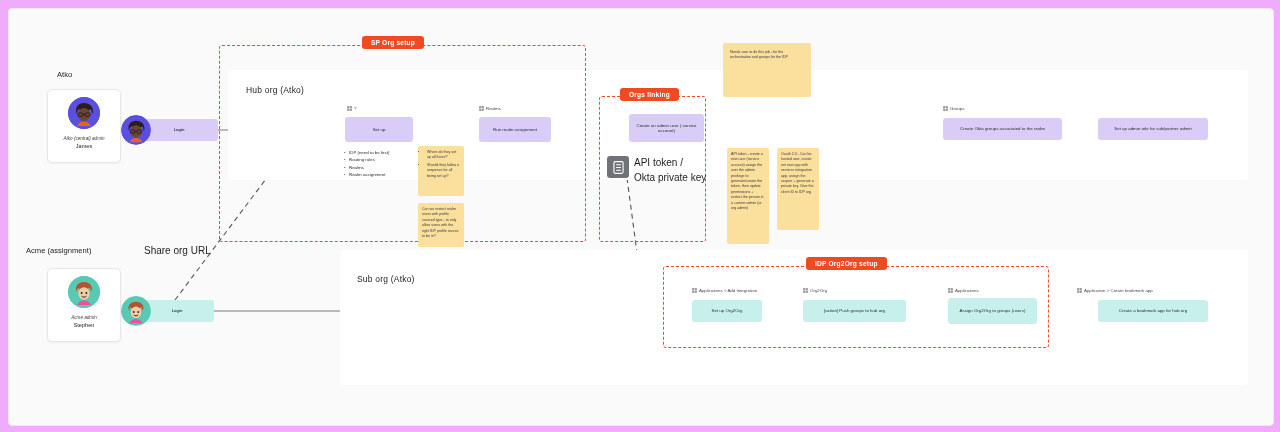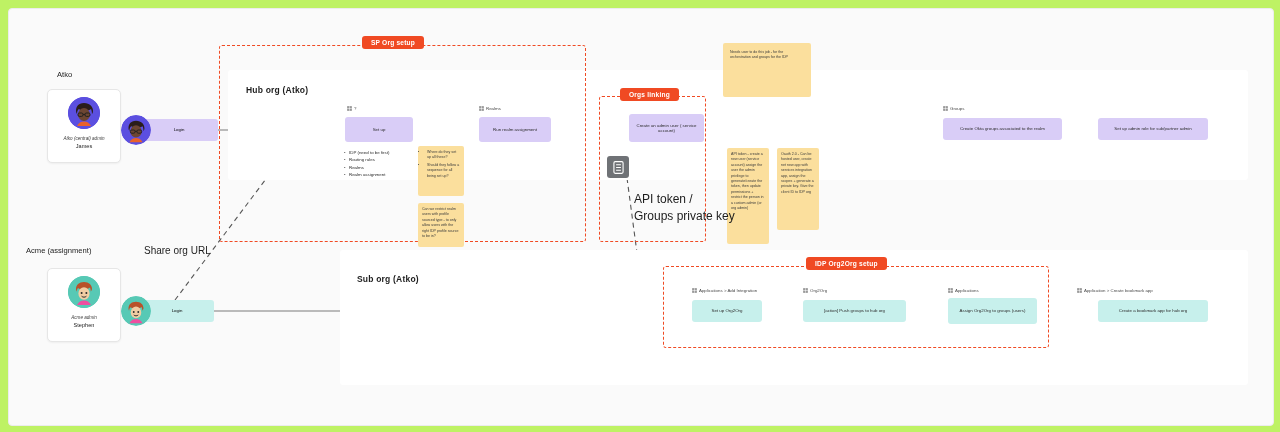--- a/index.html
+++ b/index.html
@@ -1,20 +1,20 @@
 <!DOCTYPE html>
 <html><head>
 <meta charset="utf-8">
 <style>
   html,body{margin:0;padding:0;background:#ffffff;}
   body{font-family:"Liberation Sans","DejaVu Sans",sans-serif;}
-  #canvas{position:relative;width:1280px;height:432px;background:#bef264;overflow:hidden;}
+  #canvas{position:relative;width:1280px;height:432px;background:#f0abfc;overflow:hidden;}
   .board{position:absolute;left:8px;top:8px;width:1264px;height:416px;background:#fafafa;border:1px solid #ececec;border-radius:4px;}
   .lane{position:absolute;background:#ffffff;border-radius:3px;}
-  .lane-title{position:absolute;font-size:8.5px;color:#1d1d1d;letter-spacing:.2px;font-weight:bold;}
+  .lane-title{position:absolute;font-size:8.5px;color:#1d1d1d;letter-spacing:.2px;}
   .card{position:absolute;background:#ffffff;border:1px solid #e6e6e6;border-radius:5px;box-shadow:0 1px 2px rgba(0,0,0,.05);}
   .avatar{position:absolute;border-radius:50%;overflow:hidden;}
   .persona-role{position:absolute;width:100%;text-align:center;font-size:4.6px;font-style:italic;color:#3a3a3a;}
   .persona-name{position:absolute;width:100%;text-align:center;font-size:5.6px;color:#1d1d1d;}
   .step{position:absolute;border-radius:3px;display:flex;align-items:center;justify-content:center;text-align:center;line-height:1.25;padding:2px 4px;box-sizing:border-box;}
   .step.purple{background:#d9cdf7;color:#2b2b2b;}
   .step.teal{background:#c7f0ec;color:#2b2b2b;}
   .step.login-p{background:#d9cdf7;}
   .step.login-t{background:#c7f0ec;}
   .steptext{font-size:4.4px;}
@@ -22,21 +22,21 @@
   .steplabel .gi{display:inline-block;margin-right:2px;vertical-align:middle;}
   .note{position:absolute;background:#fbddA0;background:#fbdf9d;border-radius:2px;padding:4px 4px;box-sizing:border-box;font-size:3.6px;line-height:1.5;color:#3b3ب;color:#3b3b3b;}
   .note ul{margin:0;padding-left:5px;}
   .note li{margin-bottom:2px;}
   .bullets{position:absolute;font-size:4.4px;line-height:1.65;color:#2b2b2b;}
   .bullets div::before{content:"\2022";display:inline-block;width:5px;color:#2b2b2b;}
   .dashbox{position:absolute;border:1.4px dashed #f04a23;border-radius:3px;}
   .tag{position:absolute;background:#f04a23;color:#ffffff;font-size:6.6px;font-weight:bold;border-radius:3px;padding:3px 9px;white-space:nowrap;letter-spacing:.2px;}
   .arrow-svg{position:absolute;left:0;top:0;width:1280px;height:432px;pointer-events:none;}
   .tokenbox{position:absolute;background:#6f7276;border-radius:3px;display:flex;align-items:center;justify-content:center;}
-  .tokenlabel{position:absolute;font-size:12px;color:#1d1d1d;line-height:1.45;margin-top:35px;}
+  .tokenlabel{position:absolute;font-size:10px;color:#1d1d1d;line-height:1.45;}
   .share-label{position:absolute;font-size:10px;color:#1d1d1d;}
   .org-label{position:absolute;font-size:7.6px;color:#1d1d1d;}
 </style>
 </head>
 <body>
 
 <div id="canvas">
   <div class="board"></div>
 
   <svg class="arrow-svg">
@@ -228,21 +228,21 @@
   <div class="tokenbox" style="left:607px;top:156px;width:22px;height:22px;">
     <svg width="11" height="13" viewBox="0 0 12 14">
       <rect x="1" y="0.6" width="10" height="12.8" rx="1.4" fill="none" stroke="#ffffff" stroke-width="1.2"></rect>
       <line x1="3.4" y1="4" x2="8.6" y2="4" stroke="#ffffff" stroke-width="1.1"></line>
       <line x1="3.4" y1="7" x2="8.6" y2="7" stroke="#ffffff" stroke-width="1.1"></line>
       <line x1="3.4" y1="10" x2="8.6" y2="10" stroke="#ffffff" stroke-width="1.1"></line>
     </svg>
   </div>
   <div class="tokenlabel" style="left:634px;top:156px;">
     <div>API token /</div>
-    <div>Groups private key</div>
+    <div>Okta private key</div>
   </div>
 
   <div class="steplabel" style="left:692px;top:288px;">
     <span class="gi">
       <svg width="5" height="5" viewBox="0 0 8 8">
           <rect x="0" y="0" width="3" height="3" fill="none" stroke="#6b6b6b" stroke-width="1"></rect>
           <rect x="5" y="0" width="3" height="3" fill="none" stroke="#6b6b6b" stroke-width="1"></rect>
           <rect x="0" y="5" width="3" height="3" fill="none" stroke="#6b6b6b" stroke-width="1"></rect>
           <rect x="5" y="5" width="3" height="3" fill="none" stroke="#6b6b6b" stroke-width="1"></rect>
         </svg>

